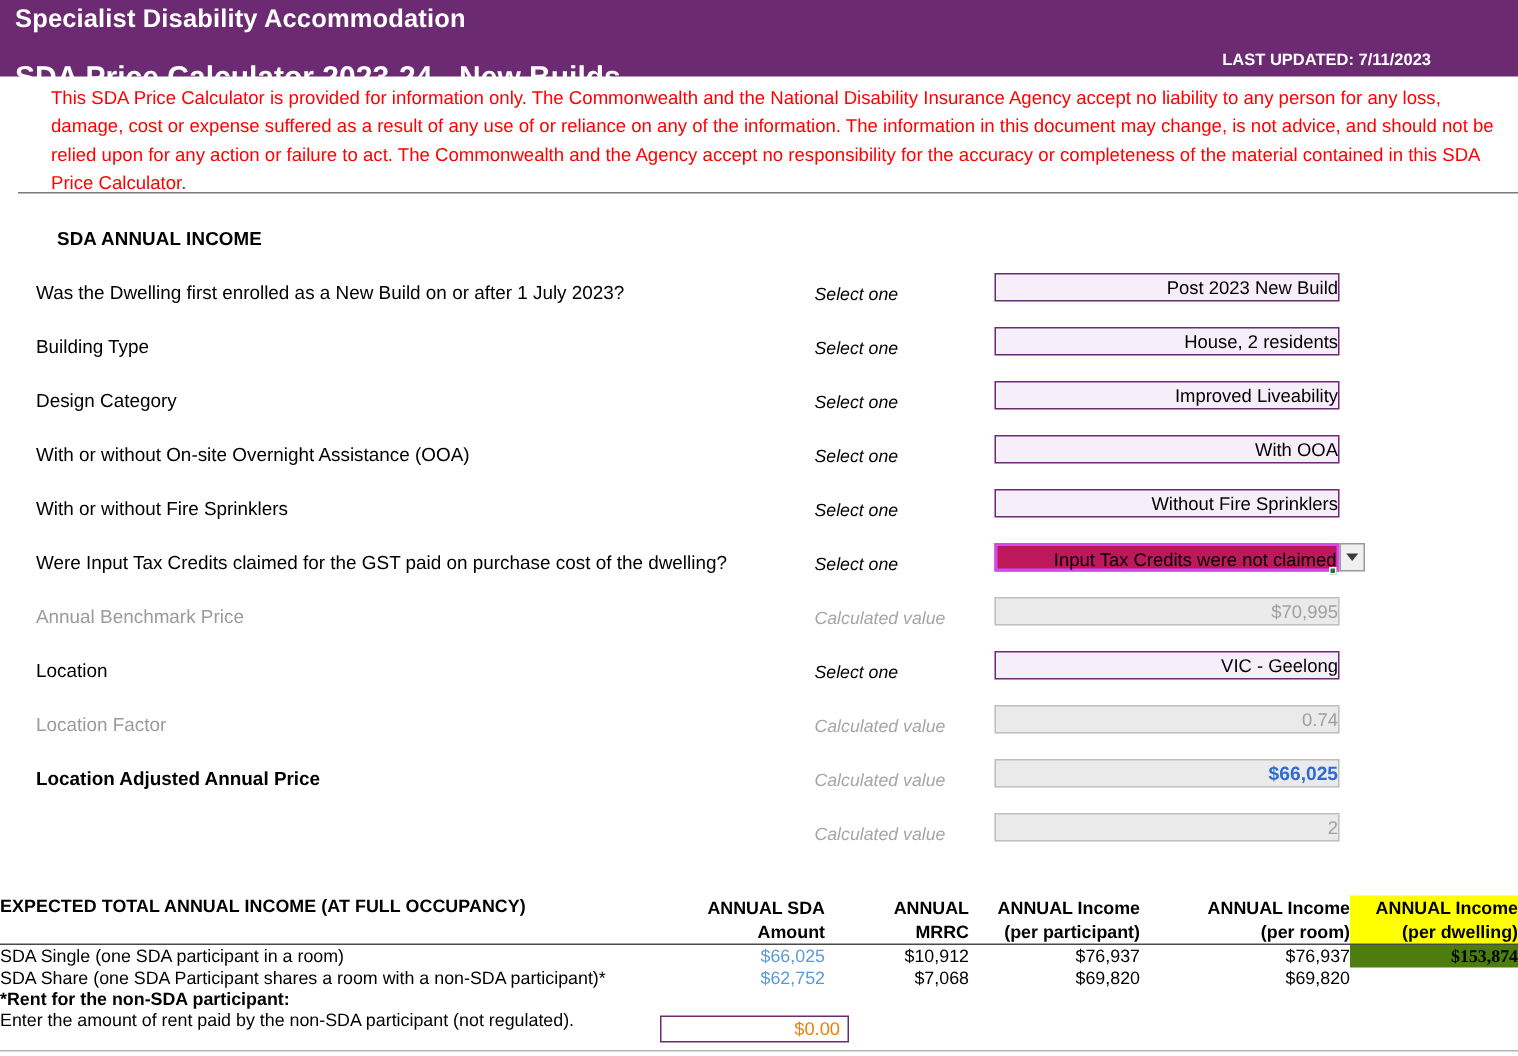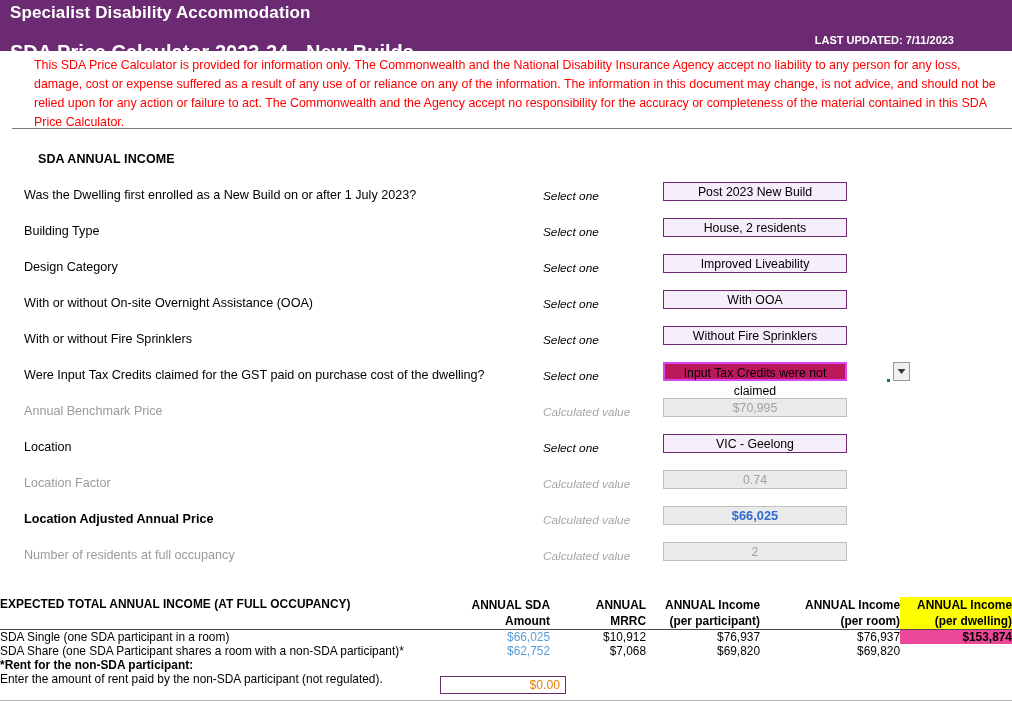--- a/index.html
+++ b/index.html
@@ -102,24 +102,24 @@
     font-size: 11.8px;
     font-style: italic;
     white-space: nowrap;
   }
   .row-kind.muted { color: #a6a6a6; text-align: right; }
 
   .cell {
     position: absolute;
     left: 663px;
     top: 0px;
-    width: 184px;
+    width: 230px;
     height: 19px;
     line-height: 18px;
-    text-align: center;
+    text-align: right;
     font-size: 12.3px;
     box-sizing: border-box;
   }
   .cell.select {
     background: #F6EEFA;
     border: 1px solid #6B2A72;
   }
   .cell.calc {
     background: #EAEAEA;
     border: 1px solid #BFBFBF;
@@ -201,21 +201,21 @@
     padding-bottom: 2px;
     white-space: nowrap;
   }
   td.num {
     text-align: right;
     padding-right: 6px;
     padding-top: 4px;
     padding-bottom: 2px;
   }
   td.num.blue { color: #5B9BD5; }
-  td.num.hl   { background: #ec4899; font-weight: bold; }
+  td.num.hl   { background: #4d7c0f; font-weight: bold; font-family: Liberation Serif, serif; }
 
   td.subnote {
     padding-left: 62px;
     padding-top: 6px;
     font-weight: bold;
     font-size: 11.9px;
     white-space: nowrap;
   }
   td.entry-label {
     padding-left: 56px;
@@ -320,21 +320,20 @@
     <div class="cell calc">0.74</div>
   </div>
 
   <div class="row">
     <div class="row-label bold">Location Adjusted Annual Price</div>
     <div class="row-kind muted">Calculated value</div>
     <div class="cell calc accent">$66,025</div>
   </div>
 
   <div class="row">
-    <div class="row-label muted">Number of residents at full occupancy</div>
     <div class="row-kind muted">Calculated value</div>
     <div class="cell calc">2</div>
   </div>
 
 </div>
 
 <div class="table-wrap">
   <table class="income">
     <colgroup>
       <col style="width:440px">

